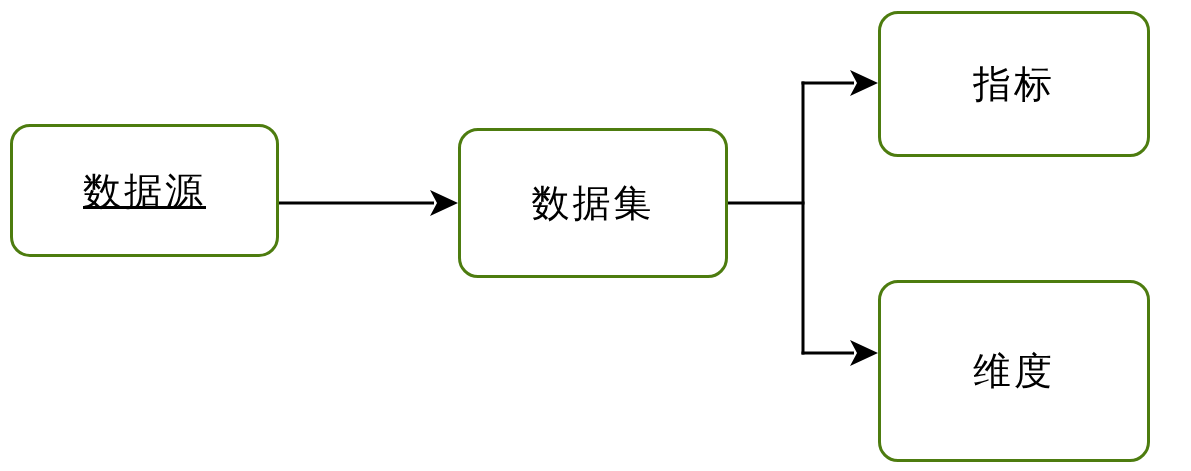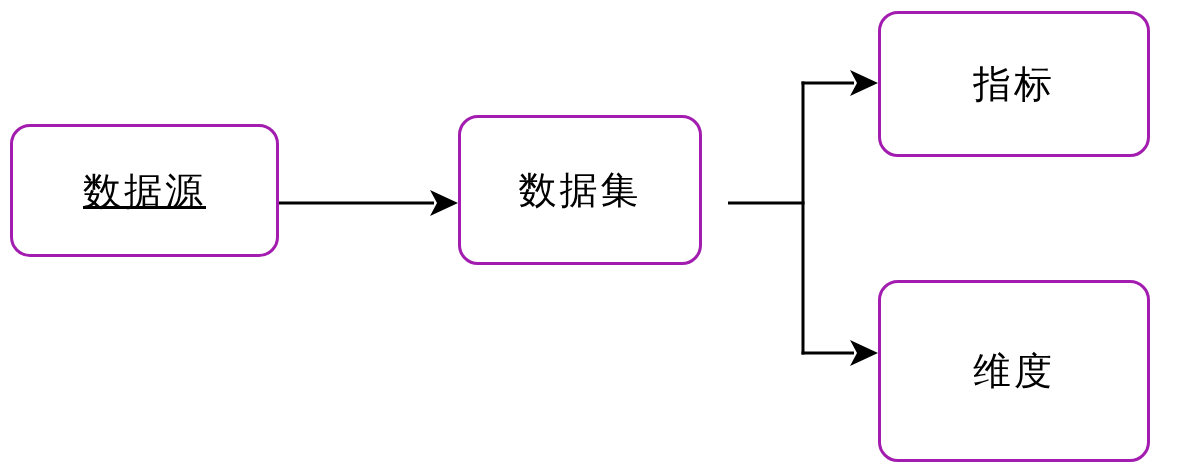--- a/index.html
+++ b/index.html
@@ -18,37 +18,37 @@
   .connector-layer {
     position: absolute;
     left: 0;
     top: 0;
     width: 1191px;
     height: 471px;
   }
   .node {
     position: absolute;
     box-sizing: border-box;
-    border: 3px solid #a21caf;
+    border: 3px solid #4d7c0f;
     border-radius: 20px;
     background: #ffffff;
     display: flex;
     align-items: center;
     justify-content: center;
   }
   .node-label {
     font-size: 38px;
     font-weight: 400;
     color: #000000;
     letter-spacing: 3px;
     white-space: nowrap;
     line-height: 1;
   }
   .node-datasource { left: 10px;  top: 124px; width: 269px; height: 133px; text-decoration: underline; }
-  .node-dataset    { left: 458px; top: 115px; width: 244px; height: 150px; }
+  .node-dataset    { left: 458px; top: 128px; width: 270px; height: 150px; }
   .node-metric     { left: 878px; top: 11px;  width: 272px; height: 146px; }
   .node-dimension  { left: 878px; top: 280px; width: 272px; height: 182px; }
 </style>
 </head>
 <body>
 
 <div class="canvas">
 
   <svg class="connector-layer" viewBox="0 0 1191 471" xmlns="http://www.w3.org/2000/svg">
 

